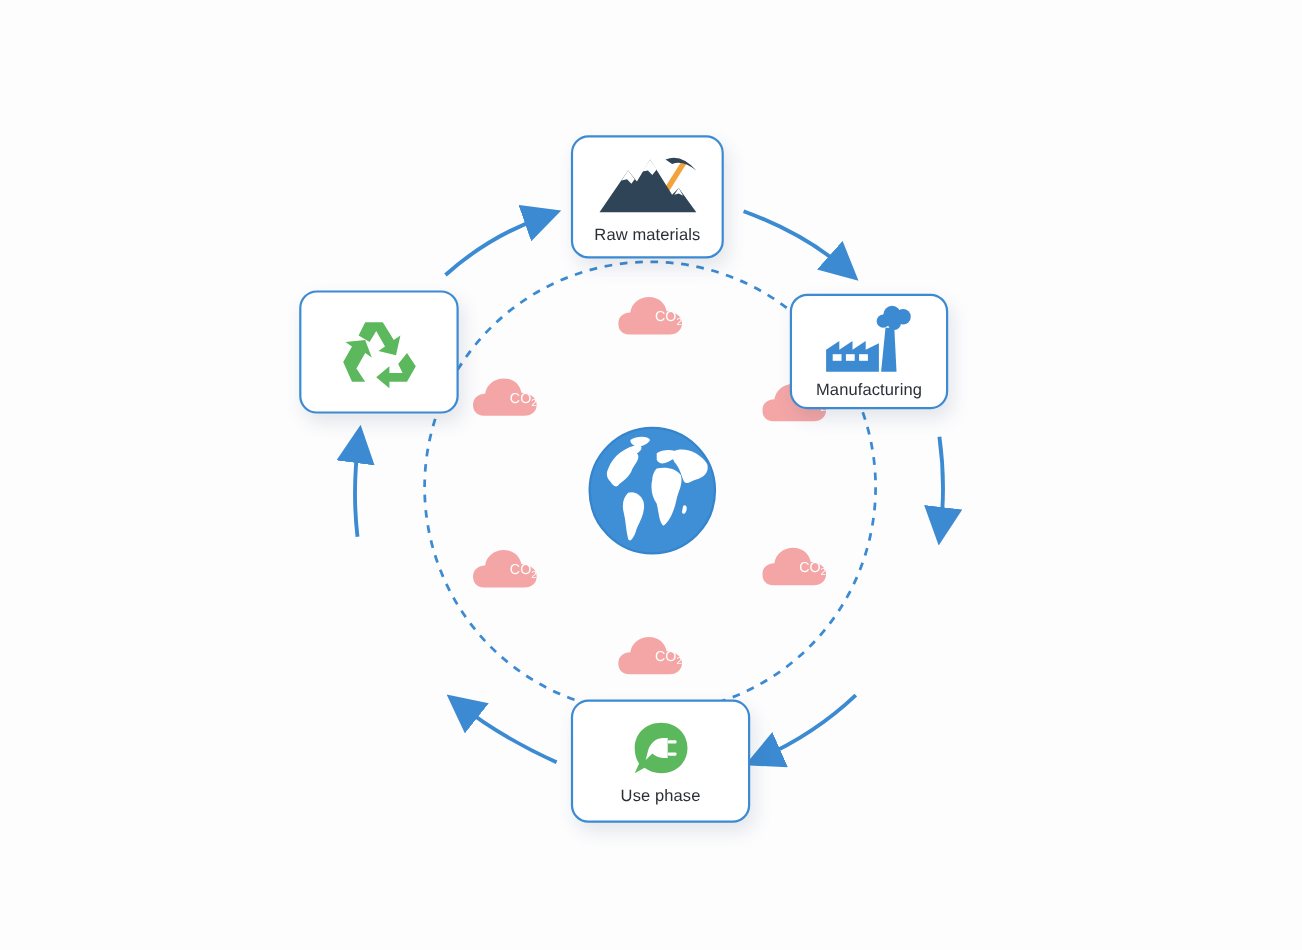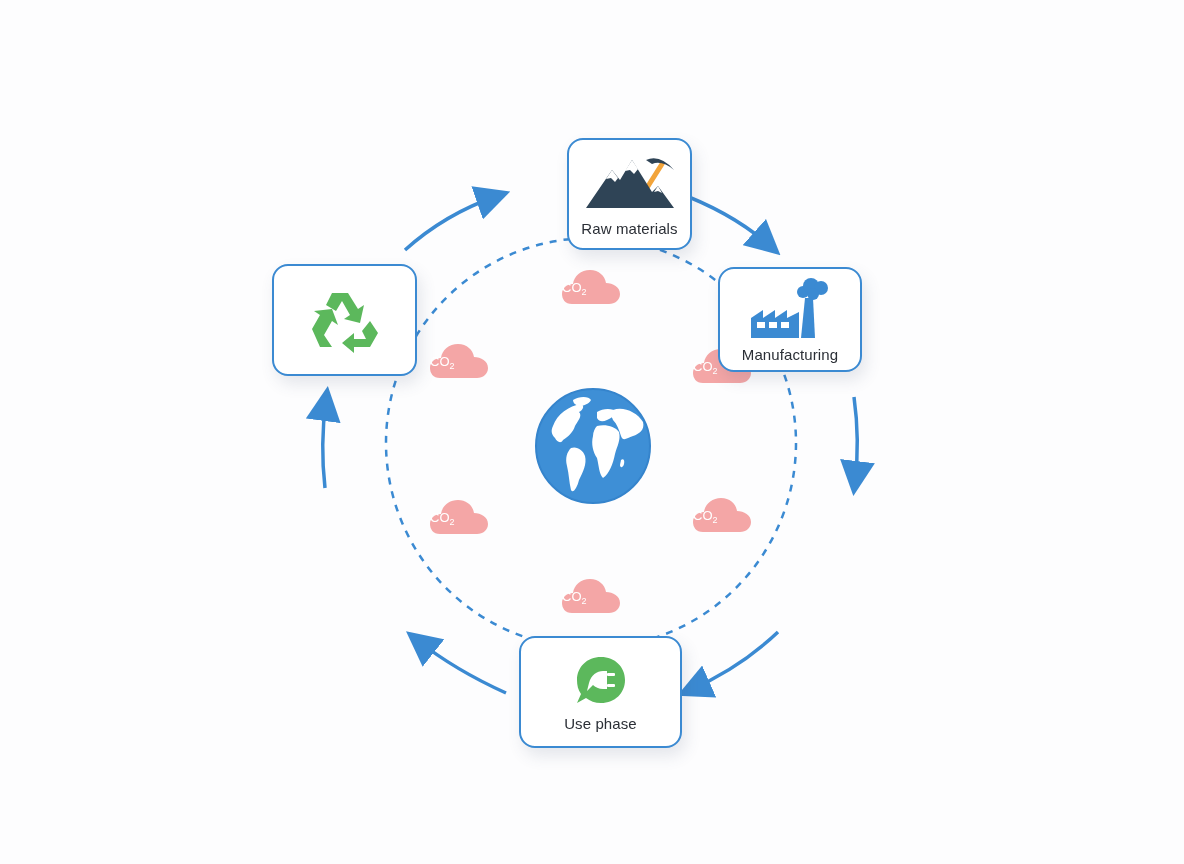--- a/index.html
+++ b/index.html
@@ -22,21 +22,21 @@
     display: flex; flex-direction: column; align-items: center; justify-content: center;
   }
   .node .icon { display: block; }
   .node .label {
     font-size: 15px; color: #2b2f36; margin-top: 6px; letter-spacing: 0.1px;
   }
   .cloud {
     position: absolute; width: 58px; height: 40px;
   }
   .cloud .txt {
-    position: absolute; left: 0; top: 14px; width: 58px; text-align: left;
+    position: absolute; left: 0; top: 14px; width: 58px; text-align: right;
     color: #ffffff; font-size: 13px; font-weight: normal;
   }
   .cloud .txt sub { font-size: 9px; vertical-align: -3px; }
   .globe { position: absolute; left: 533px; top: 386px; width: 120px; height: 120px; }
 </style>
 </head>
 <body>
 
 <div class="canvas">
 
@@ -107,21 +107,21 @@
       </svg>
     <span class="txt"><span>CO</span><sub>2</sub></span>
   </div>
   <div class="cloud" style="left:562px; top:575px;">
     <svg width="58" height="40" viewBox="0 0 58 40">
         <path d="M10,38 C3,38 0,33 0,28 C0,22 5,18 11,18 C12,10 19,4 28,4 C37,4 43,10 44,17 C51,17 58,21 58,28 C58,34 53,38 47,38 Z" fill="#f4a6a6"></path>
       </svg>
     <span class="txt"><span>CO</span><sub>2</sub></span>
   </div>
 
-  <div class="node" style="left:519px; top:138px; width:125px; height:112px;margin-left:48px;">
+  <div class="node" style="left:519px; top:123px; width:139px; height:112px;">
     <svg class="icon" width="96" height="62" viewBox="0 0 96 62">
       <line x1="56" y1="50" x2="80" y2="12" stroke="#f2a43a" stroke-width="5" stroke-linecap="round"></line>
       <path d="M64,8 Q78,2 92,18 Q80,8 70,12 Z" fill="#2f4456"></path>
       <path d="M4,56 L30,18 L38,28 L50,8 L70,40 L76,34 L92,56 Z" fill="#2f4456"></path>
       <path d="M30,18 L24,27 L29,26 L33,30 L36,26 Z" fill="#ffffff"></path>
       <path d="M50,8 L43,19 L48,18 L52,22 L56,17 Z" fill="#ffffff"></path>
       <path d="M76,34 L72,40 L76,39 L80,41 Z" fill="#ffffff"></path>
     </svg>
     <span class="label">Raw materials</span>
   </div>

